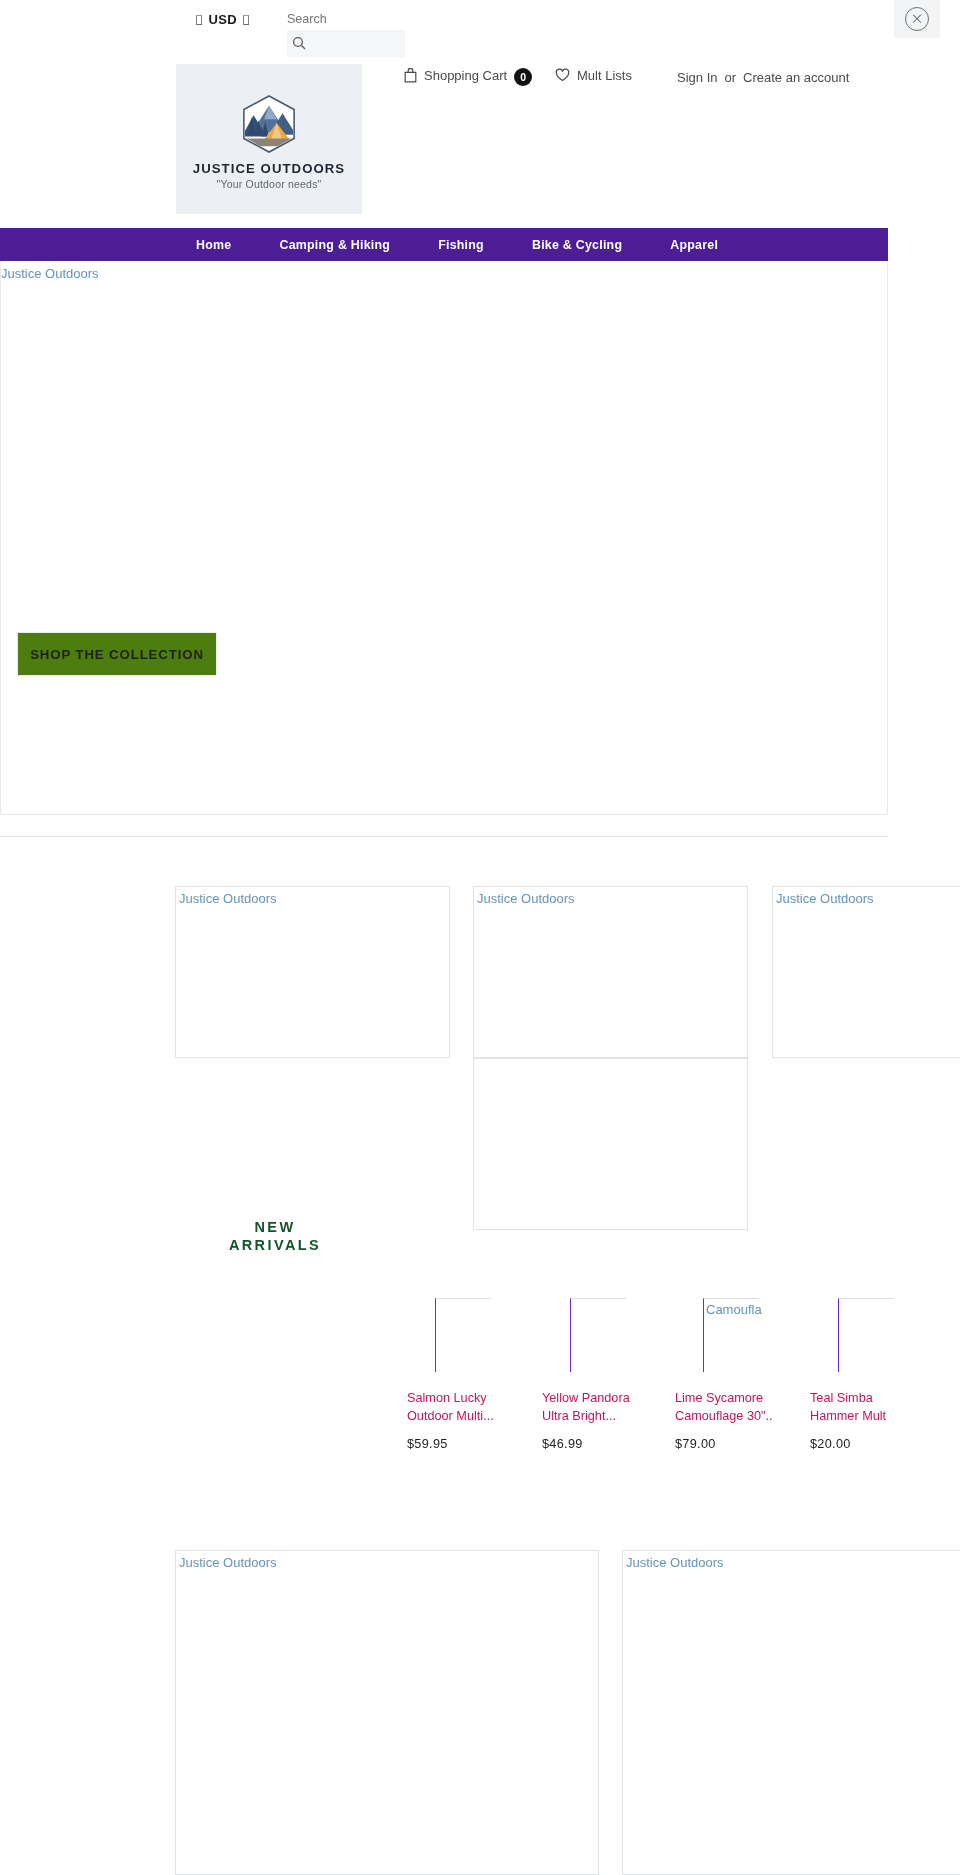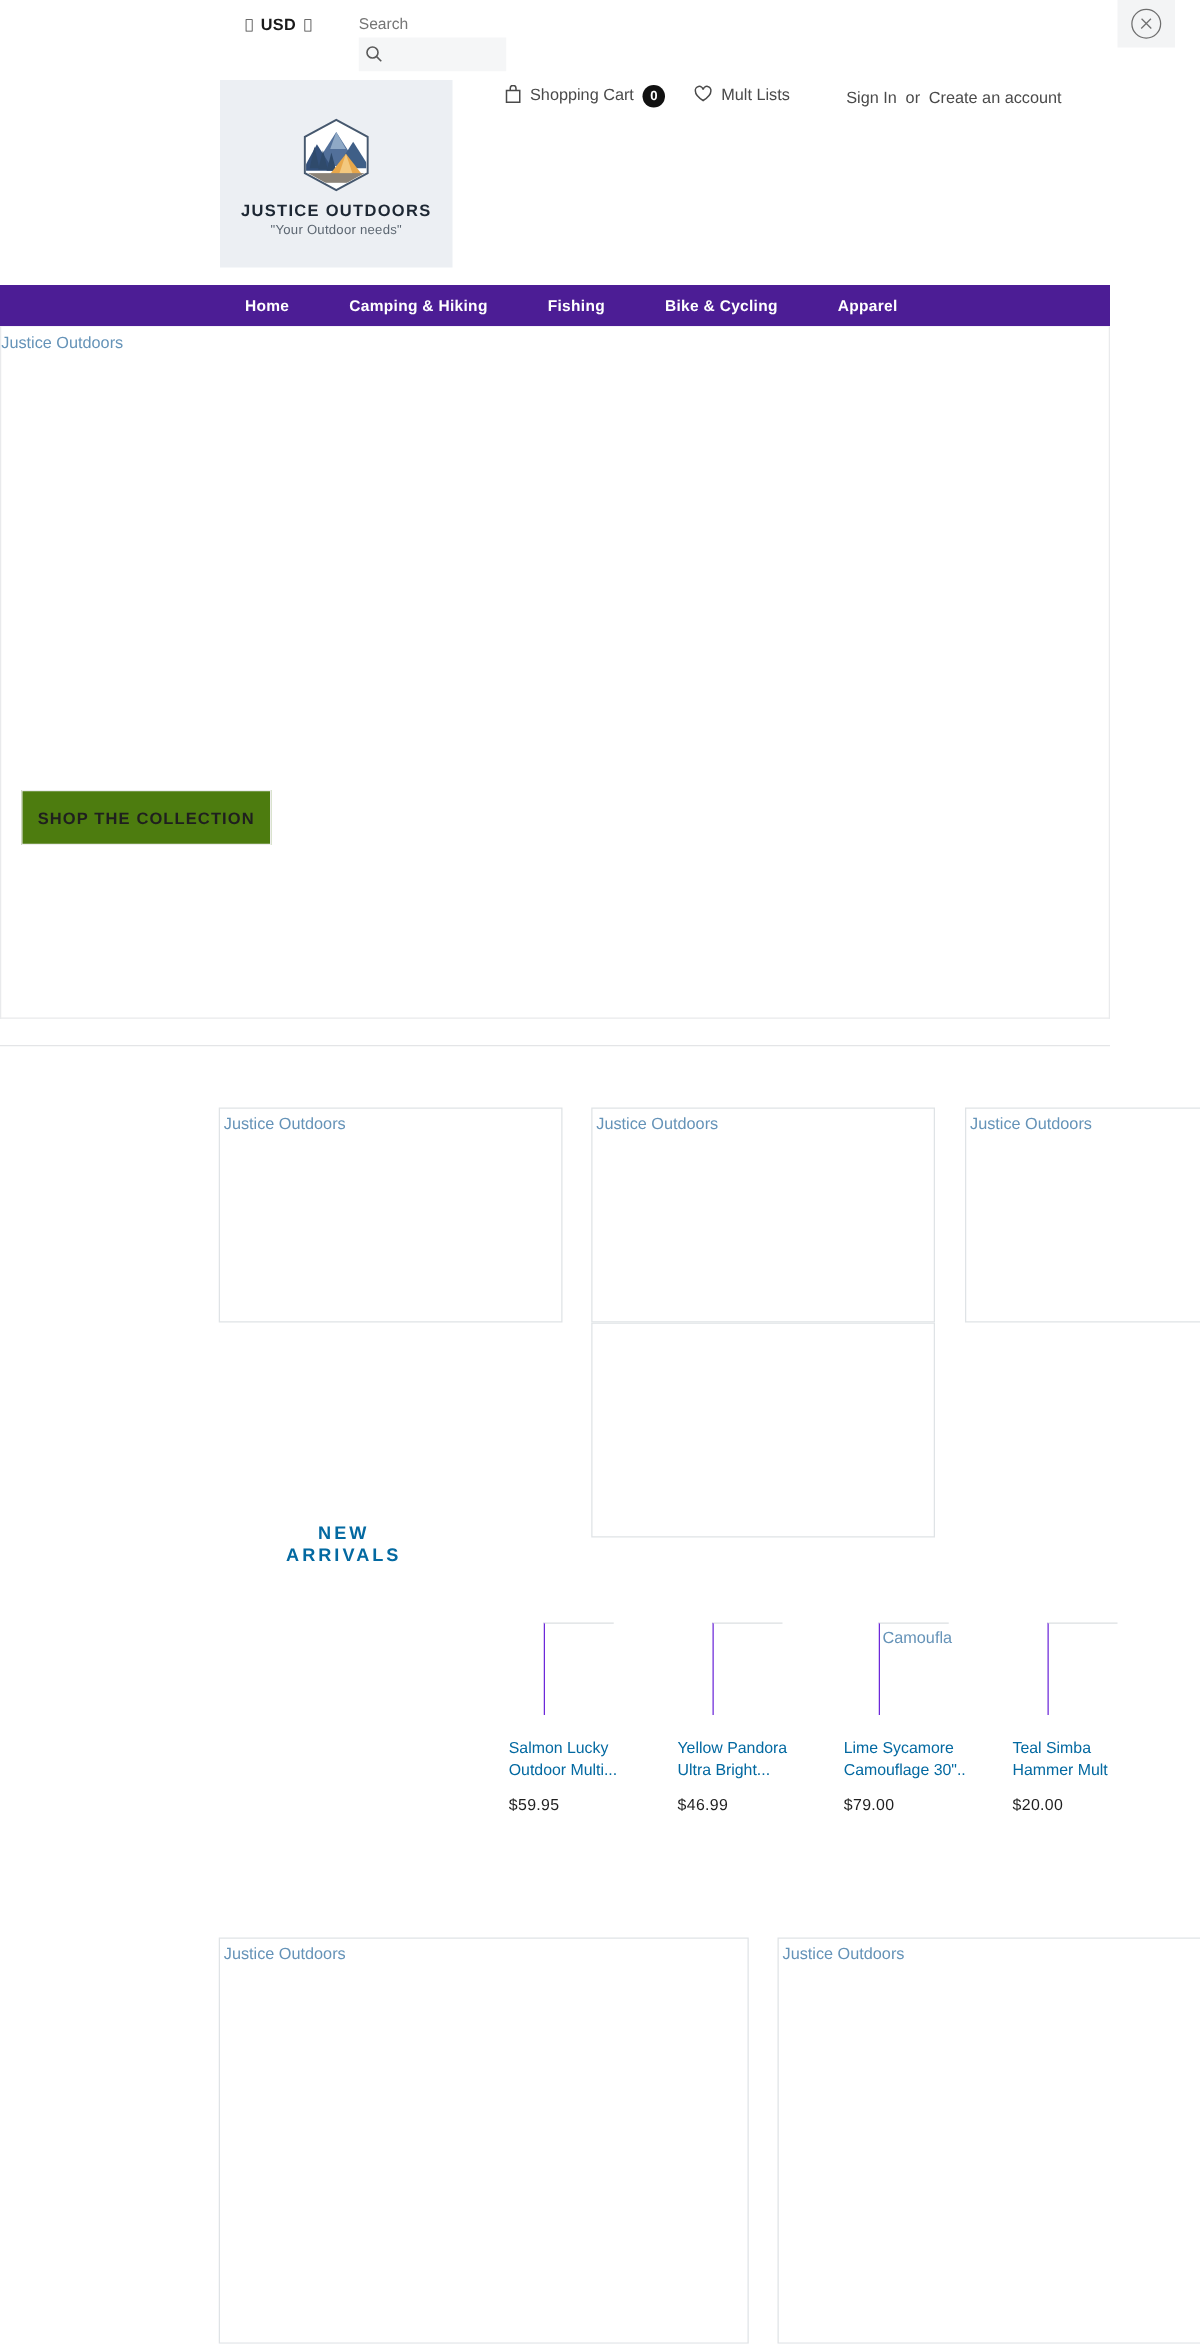--- a/index.html
+++ b/index.html
@@ -253,21 +253,21 @@
   
   .arrivals-head {
     position: absolute;
     top: 1218px;
     left: 175px;
     width: 200px;
     text-align: center;
     font-size: 14.5px;
     font-weight: bold;
     letter-spacing: 2.4px;
-    color: #0369a1;
+    color: #14532d;
     line-height: 1.25;
   }
 
   .product {
     position: absolute;
     top: 1298px;
     width: 136px;
   }
   .p1 { left: 407px; }
   .p2 { left: 542px; }
@@ -282,21 +282,21 @@
     position: relative;
     margin-left: 28px;
   }
   .product-thumb .broken-alt {
     position: absolute;
     top: 3px; left: 2px;
   }
   .product-title {
     margin-top: 17px;
     font-size: 12.7px;
-    color: #0369a1;
+    color: #be185d;
     line-height: 1.42;
     width: 110px;
   }
   .product-price {
     margin-top: 12px;
     font-size: 12.7px;
     font-weight: normal;
     letter-spacing: .3px;
     color: #1f1f1f;
   }

